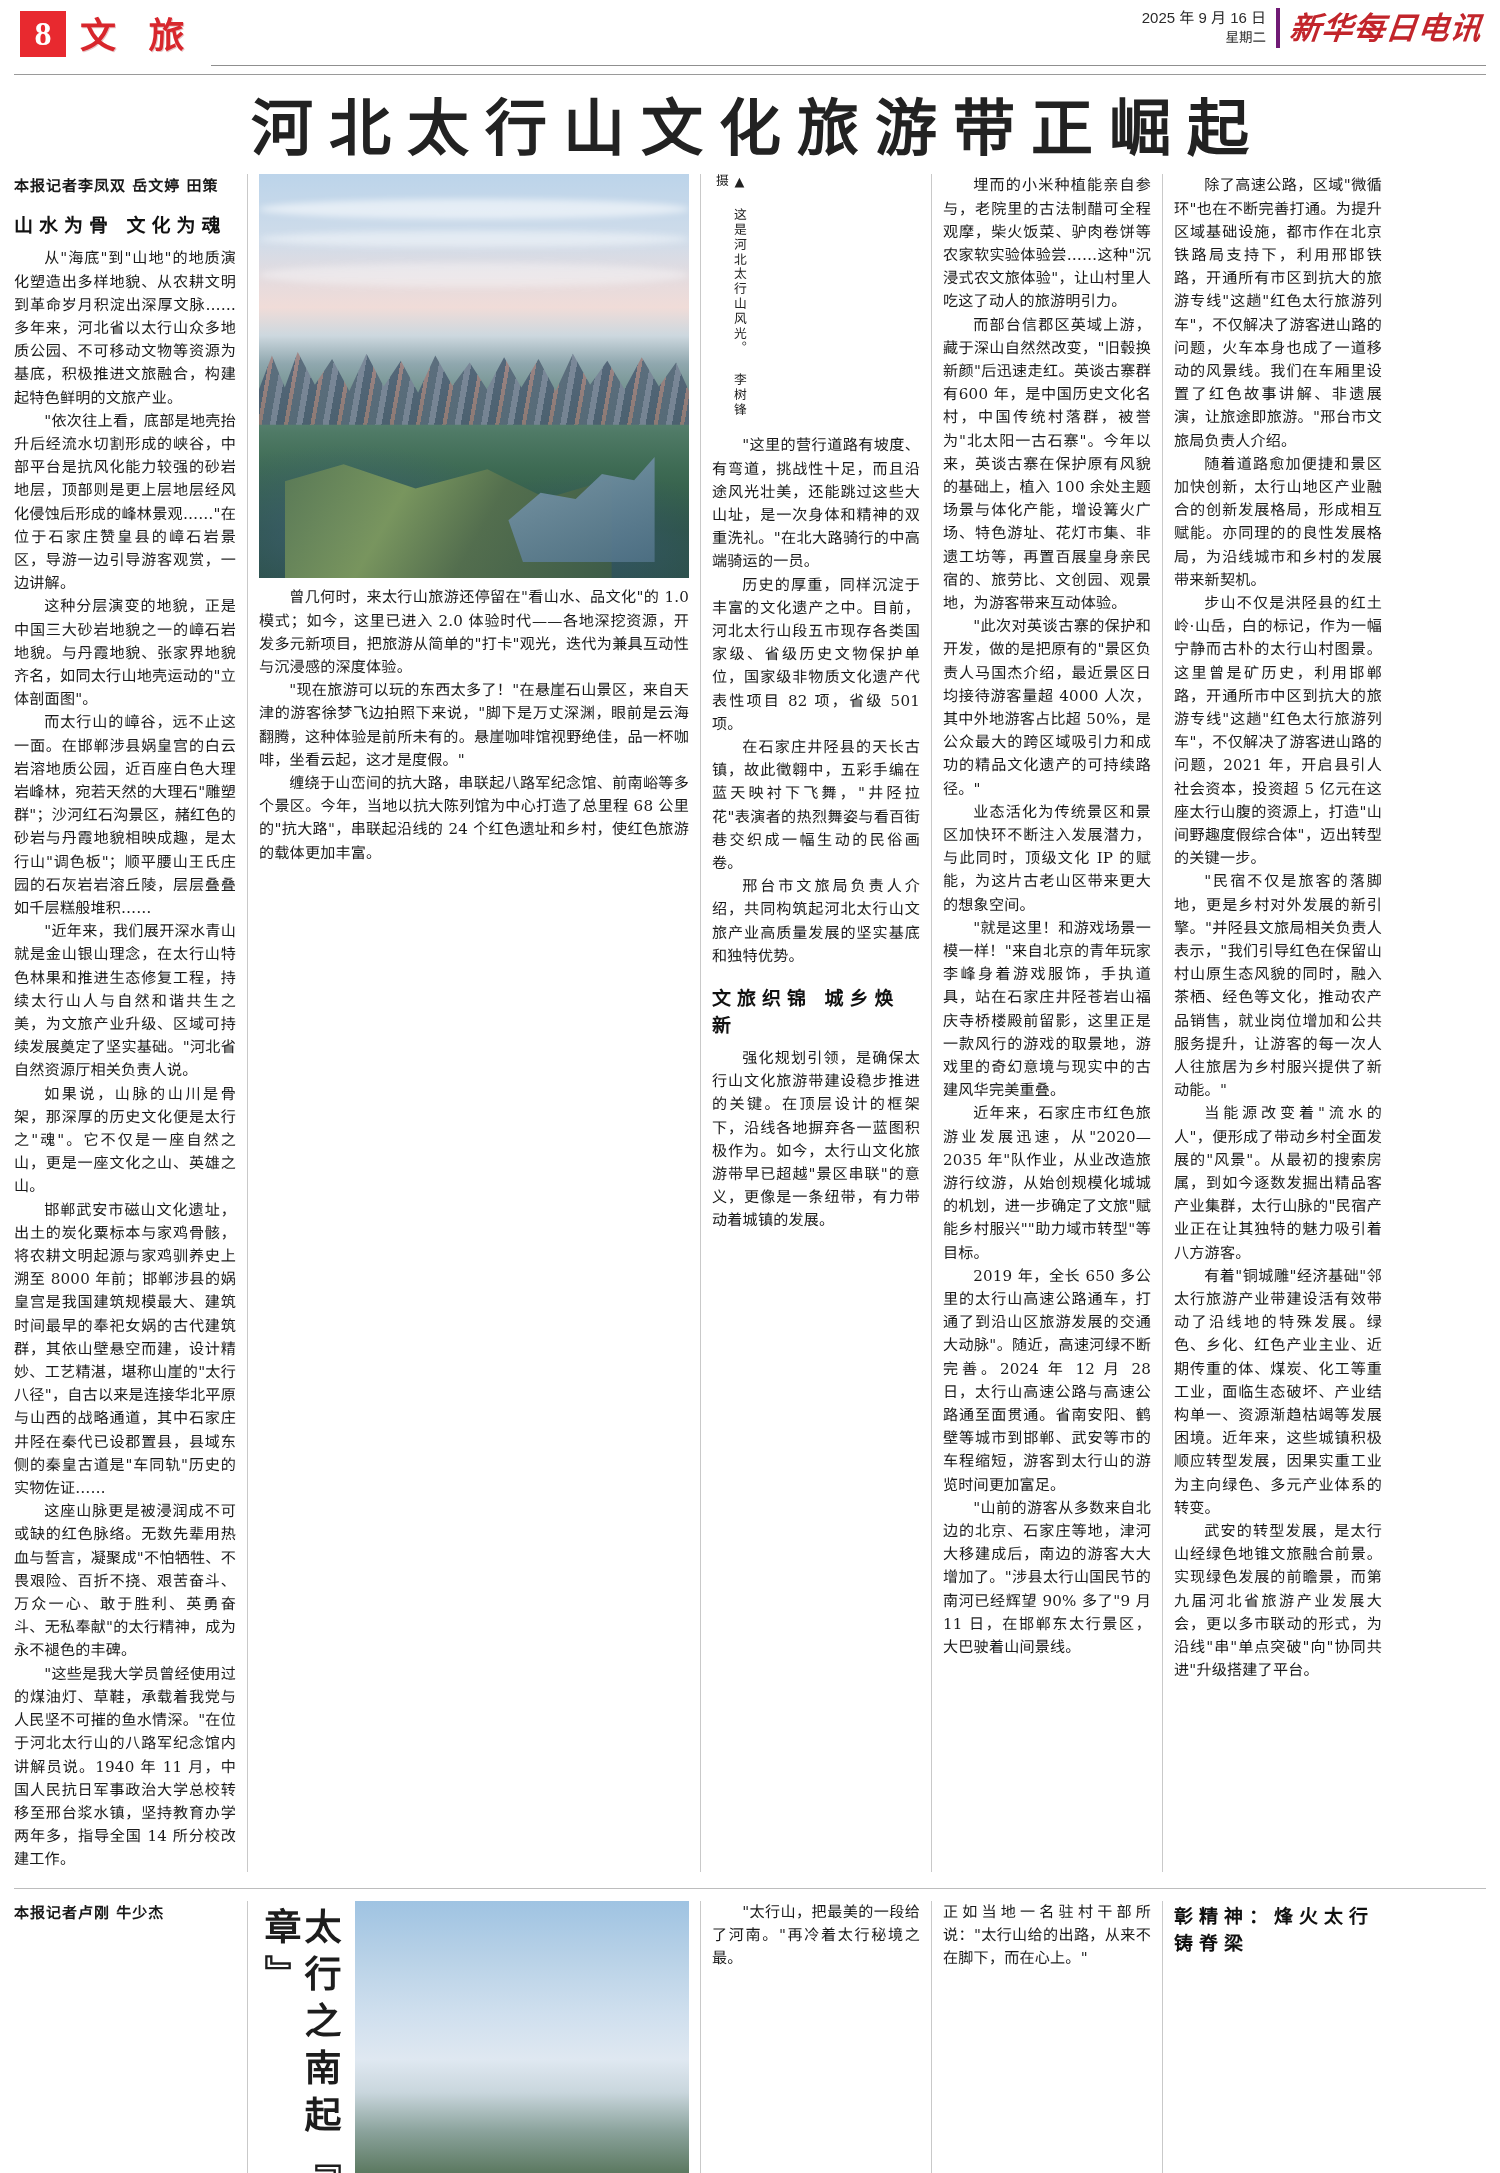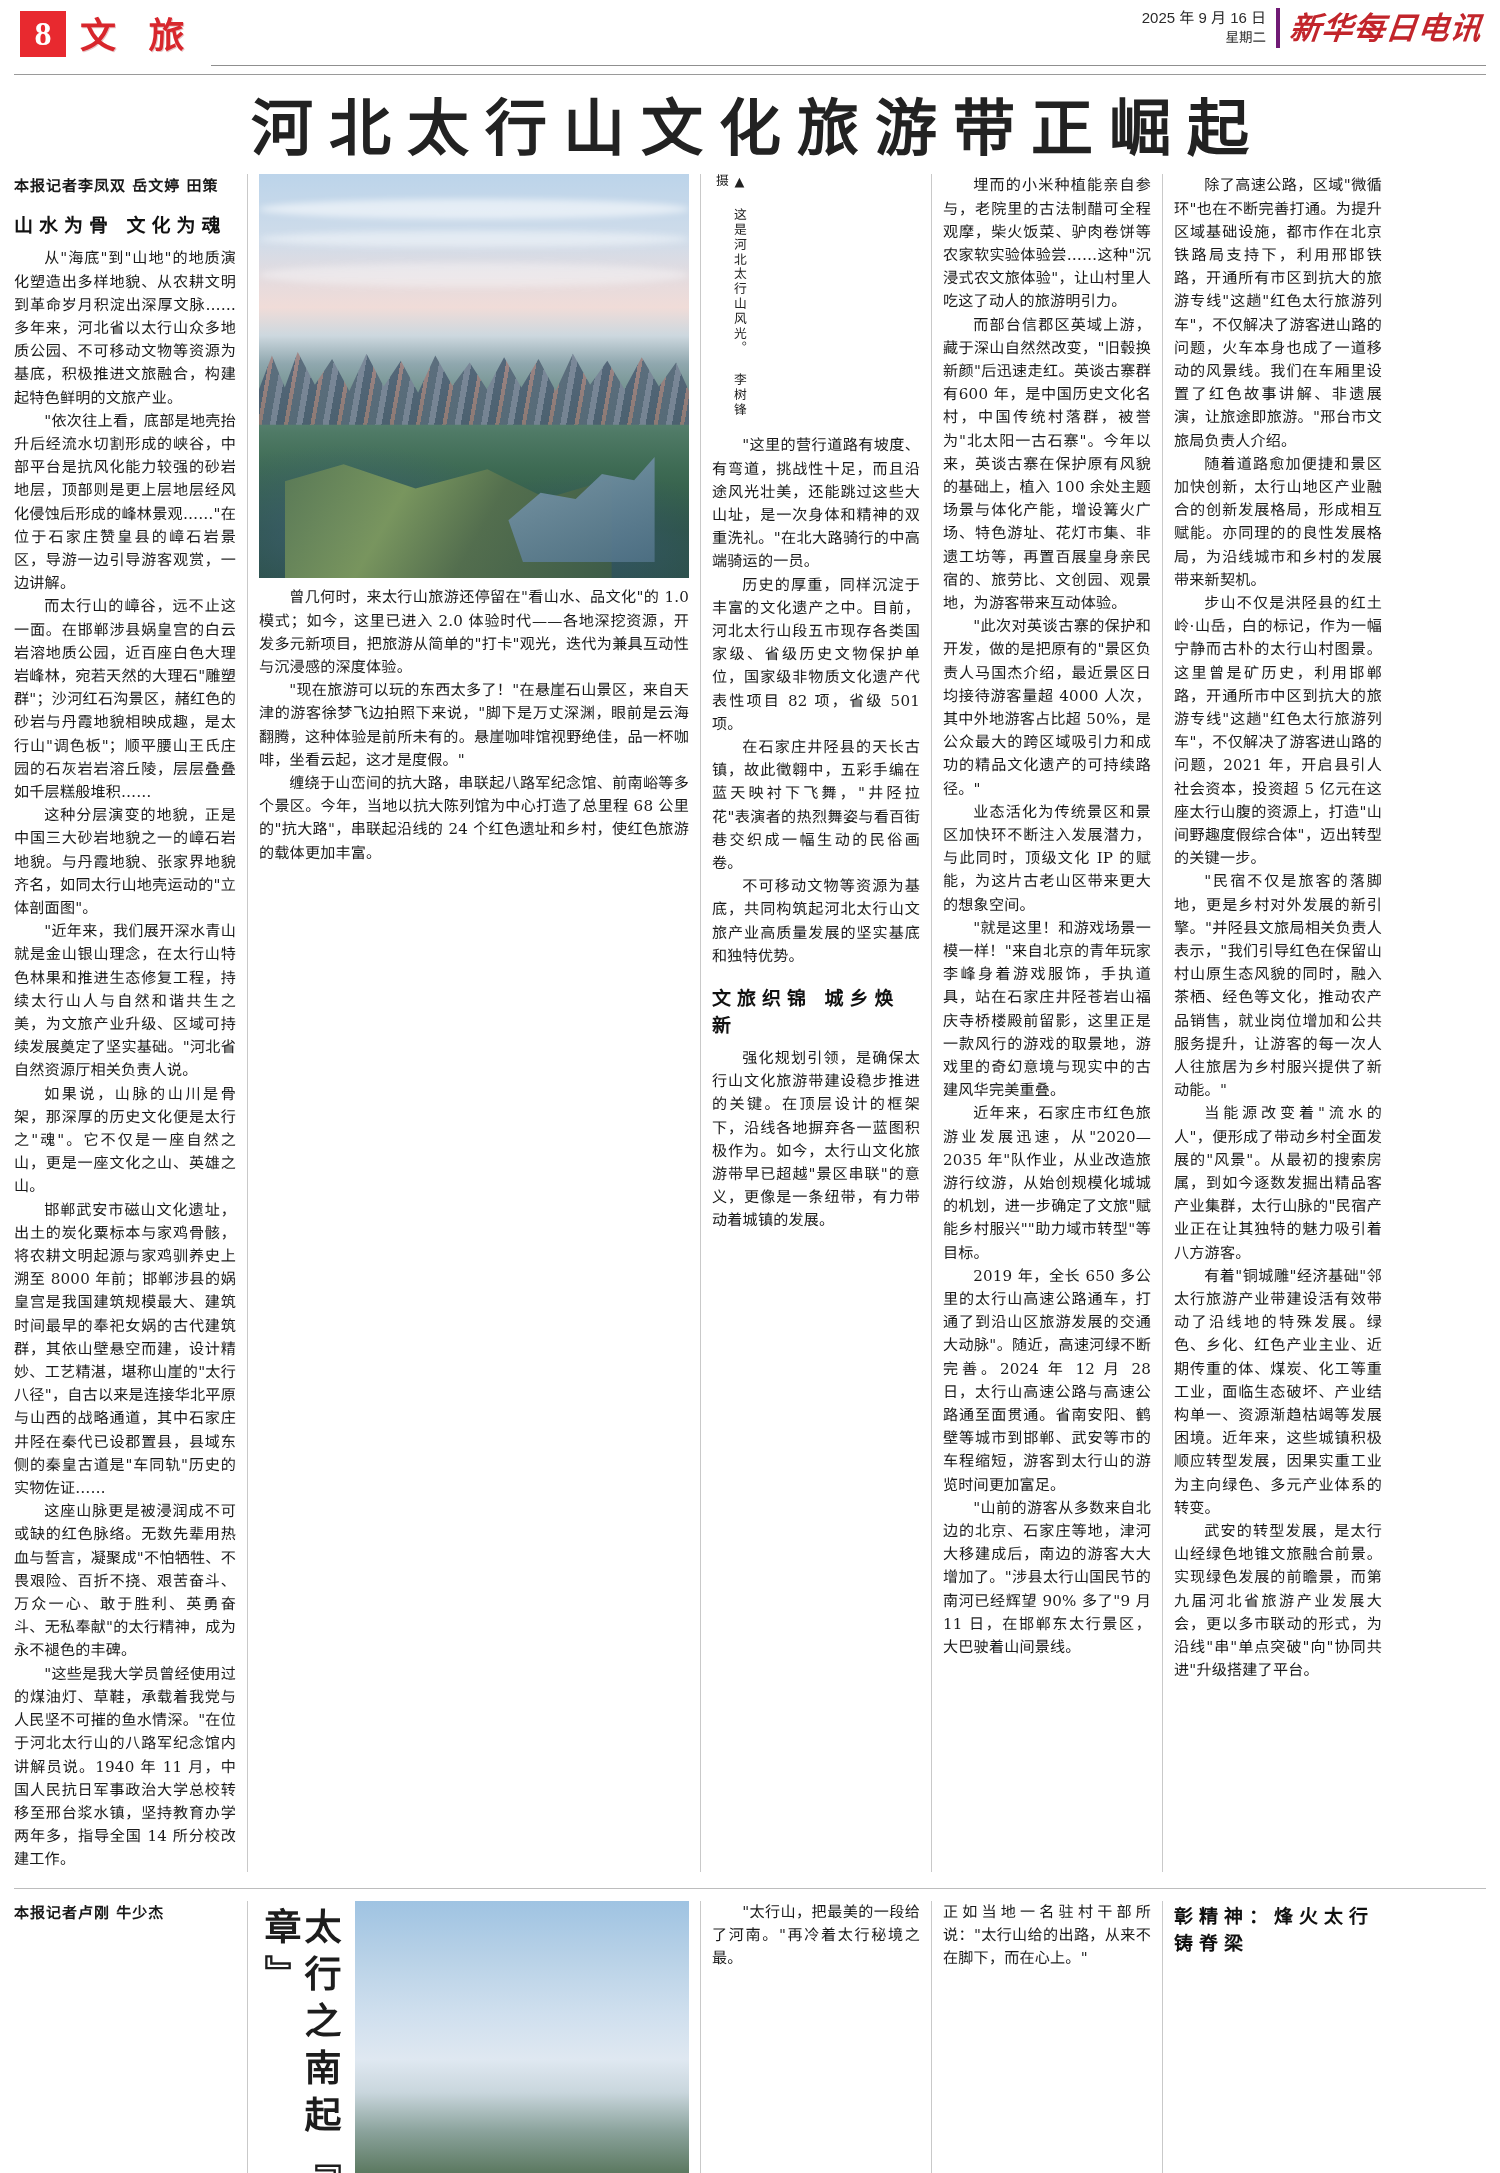--- a/index.html
+++ b/index.html
@@ -144,22 +144,22 @@
 
   <h1 class="headline">河北太行山文化旅游带正崛起</h1>
 
   <div class="body-grid">
 
     <div class="col" style="width:222px;">
       <div class="byline">本报记者李凤双   岳文婷   田策</div>
       <h3 class="sub">山水为骨   文化为魂</h3>
       <p class="t">从"海底"到"山地"的地质演化塑造出多样地貌、从农耕文明到革命岁月积淀出深厚文脉……多年来，河北省以太行山众多地质公园、不可移动文物等资源为基底，积极推进文旅融合，构建起特色鲜明的文旅产业。</p>
       <p class="t">"依次往上看，底部是地壳抬升后经流水切割形成的峡谷，中部平台是抗风化能力较强的砂岩地层，顶部则是更上层地层经风化侵蚀后形成的峰林景观……"在位于石家庄赞皇县的嶂石岩景区，导游一边引导游客观赏，一边讲解。</p>
+      <p class="t">这种分层演变的地貌，正是中国三大砂岩地貌之一的嶂石岩地貌。与丹霞地貌、张家界地貌齐名，如同太行山地壳运动的"立体剖面图"。</p>
       <p class="t">而太行山的嶂谷，远不止这一面。在邯郸涉县娲皇宫的白云岩溶地质公园，近百座白色大理岩峰林，宛若天然的大理石"雕塑群"；沙河红石沟景区，赭红色的砂岩与丹霞地貌相映成趣，是太行山"调色板"；顺平腰山王氏庄园的石灰岩岩溶丘陵，层层叠叠如千层糕般堆积……</p>
-      <p class="t">这种分层演变的地貌，正是中国三大砂岩地貌之一的嶂石岩地貌。与丹霞地貌、张家界地貌齐名，如同太行山地壳运动的"立体剖面图"。</p>
       <p class="t">"近年来，我们展开深水青山就是金山银山理念，在太行山特色林果和推进生态修复工程，持续太行山人与自然和谐共生之美，为文旅产业升级、区域可持续发展奠定了坚实基础。"河北省自然资源厅相关负责人说。</p>
       <p class="t">如果说，山脉的山川是骨架，那深厚的历史文化便是太行之"魂"。它不仅是一座自然之山，更是一座文化之山、英雄之山。</p>
       <p class="t">邯郸武安市磁山文化遗址，出土的炭化粟标本与家鸡骨骸，将农耕文明起源与家鸡驯养史上溯至 8000 年前；邯郸涉县的娲皇宫是我国建筑规模最大、建筑时间最早的奉祀女娲的古代建筑群，其依山壁悬空而建，设计精妙、工艺精湛，堪称山崖的"太行八径"，自古以来是连接华北平原与山西的战略通道，其中石家庄井陉在秦代已设郡置县，县域东侧的秦皇古道是"车同轨"历史的实物佐证……</p>
       <p class="t">这座山脉更是被浸润成不可或缺的红色脉络。无数先辈用热血与誓言，凝聚成"不怕牺牲、不畏艰险、百折不挠、艰苦奋斗、万众一心、敢于胜利、英勇奋斗、无私奉献"的太行精神，成为永不褪色的丰碑。</p>
       <p class="t">"这些是我大学员曾经使用过的煤油灯、草鞋，承载着我党与人民坚不可摧的鱼水情深。"在位于河北太行山的八路军纪念馆内讲解员说。1940 年 11 月，中国人民抗日军事政治大学总校转移至邢台浆水镇，坚持教育办学两年多，指导全国 14 所分校改建工作。</p>
     </div>
 
     <div class="vrule"></div>
 
     <div class="col" style="width:430px;">
@@ -178,21 +178,21 @@
       <p class="t">缠绕于山峦间的抗大路，串联起八路军纪念馆、前南峪等多个景区。今年，当地以抗大陈列馆为中心打造了总里程 68 公里的"抗大路"，串联起沿线的 24 个红色遗址和乡村，使红色旅游的载体更加丰富。</p>
     </div>
 
     <div class="vrule"></div>
 
     <div class="col" style="width:208px;position:relative;">
       <div class="vcap" style="position:static;height:250px;margin-bottom:10px;">▲ 这是河北太行山风光。   李树锋摄</div>
       <p class="t">"这里的营行道路有坡度、有弯道，挑战性十足，而且沿途风光壮美，还能跳过这些大山址，是一次身体和精神的双重洗礼。"在北大路骑行的中高端骑运的一员。</p>
       <p class="t">历史的厚重，同样沉淀于丰富的文化遗产之中。目前，河北太行山段五市现存各类国家级、省级历史文物保护单位，国家级非物质文化遗产代表性项目 82 项，省级 501 项。</p>
       <p class="t">在石家庄井陉县的天长古镇，故此徵翱中，五彩手编在蓝天映衬下飞舞，"井陉拉花"表演者的热烈舞姿与看百街巷交织成一幅生动的民俗画卷。</p>
-      <p class="t">不可移动文物等资源为基底，共同构筑起河北太行山文旅产业高质量发展的坚实基底和独特优势。</p>
+      <p class="t">邢台市文旅局负责人介绍，共同构筑起河北太行山文旅产业高质量发展的坚实基底和独特优势。</p>
       <h3 class="sub">文旅织锦   城乡焕新</h3>
       <p class="t">强化规划引领，是确保太行山文化旅游带建设稳步推进的关键。在顶层设计的框架下，沿线各地摒弃各一蓝图积极作为。如今，太行山文化旅游带早已超越"景区串联"的意义，更像是一条纽带，有力带动着城镇的发展。</p>
     </div>
 
     <div class="vrule"></div>
 
     <div class="col" style="width:208px;">
       <p class="t">埋而的小米种植能亲自参与，老院里的古法制醋可全程观摩，柴火饭菜、驴肉卷饼等农家软实验体验尝……这种"沉浸式农文旅体验"，让山村里人吃这了动人的旅游明引力。</p>
       <p class="t">而部台信郡区英域上游，藏于深山自然然改变，"旧毂换新颜"后迅速走红。英谈古寨群有600 年，是中国历史文化名村，中国传统村落群，被誉为"北太阳一古石寨"。今年以来，英谈古寨在保护原有风貌的基础上，植入 100 余处主题场景与体化产能，增设篝火广场、特色游址、花灯市集、非遗工坊等，再置百展皇身亲民宿的、旅劳比、文创园、观景地，为游客带来互动体验。</p>
       <p class="t">"此次对英谈古寨的保护和开发，做的是把原有的"景区负责人马国杰介绍，最近景区日均接待游客量超 4000 人次，其中外地游客占比超 50%，是公众最大的跨区域吸引力和成功的精品文化遗产的可持续路径。"</p>

